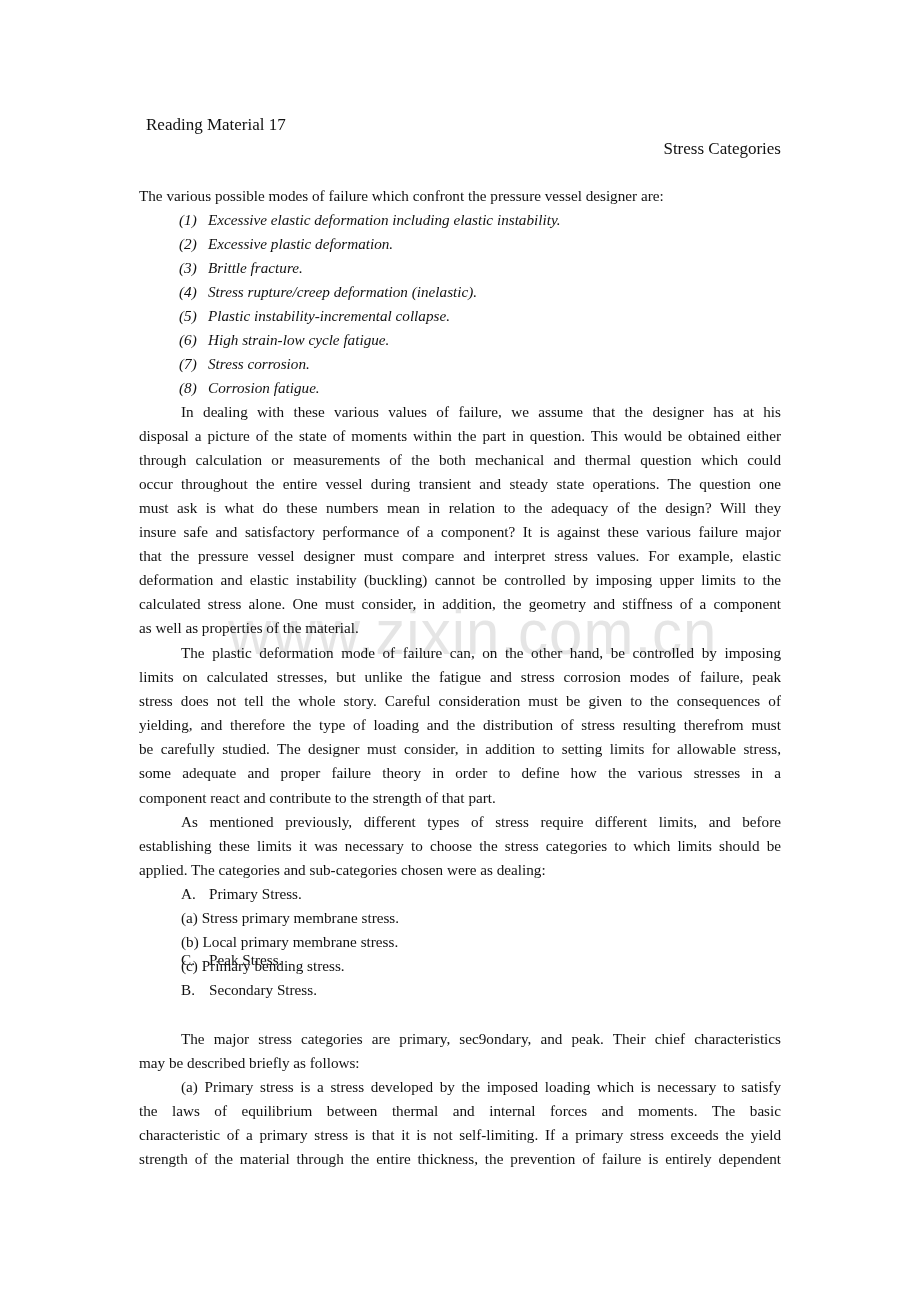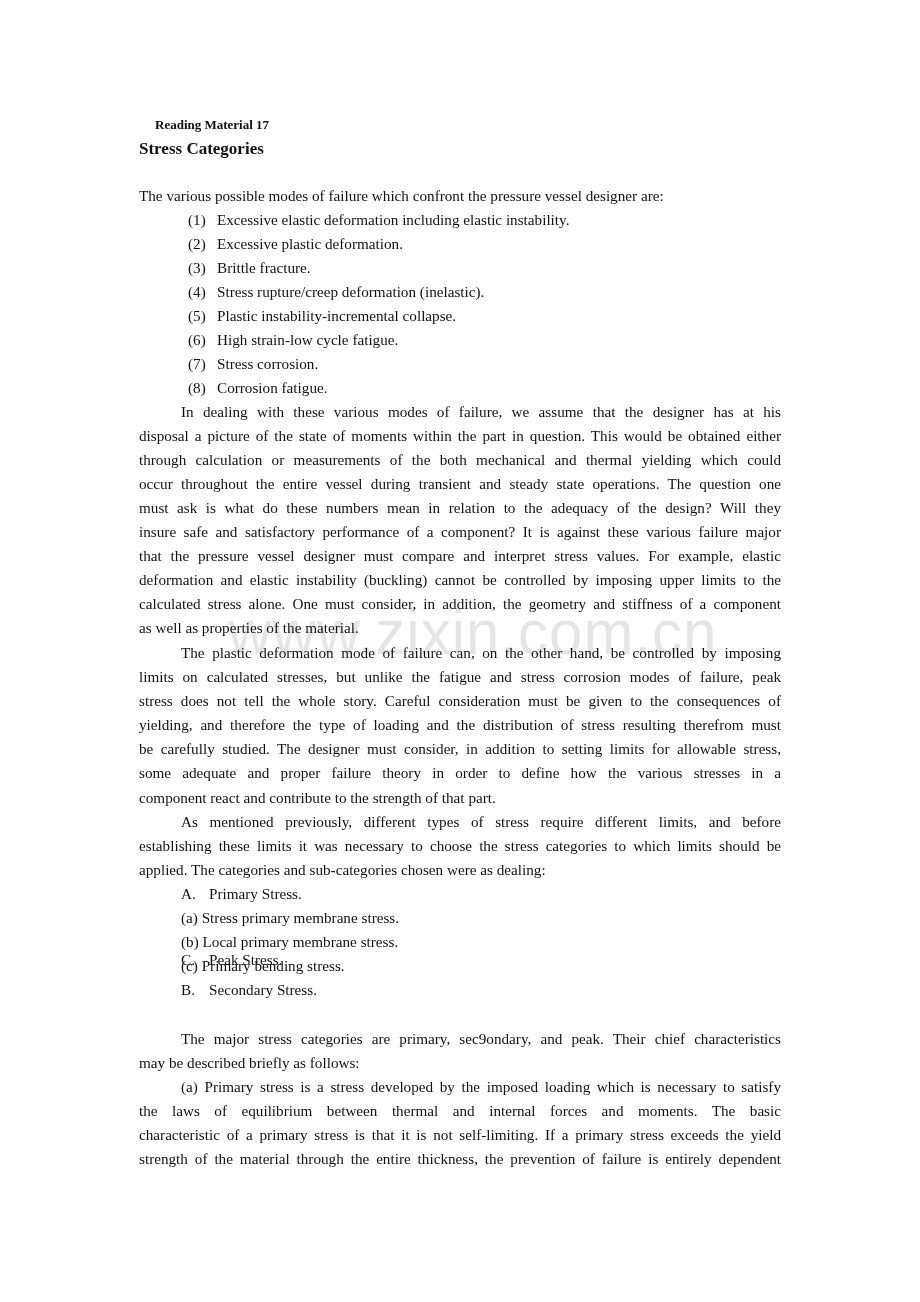--- a/index.html
+++ b/index.html
@@ -3,33 +3,33 @@
 <meta charset="utf-8">
 <style>
   html, body { margin: 0; padding: 0; background: #ffffff; }
   body { width: 920px; height: 1302px; position: relative; overflow: hidden; }
   .page {
     position: absolute; left: 139px; top: 0; width: 642px;
     font-family: "Liberation Serif", "DejaVu Serif", serif;
     font-size: 15.2px; color: #111111;
   }
   .heading {
-    position: absolute; left: 16px; top: 114px; font-weight: bold; font-size: 13px;
+    position: absolute; left: 7px; top: 114px; font-weight: normal; font-size: 17px;
     line-height: 22px; white-space: nowrap;
   }
   .title {
-    position: absolute; left: 0; width: 642px; top: 138px; text-align: left;
-    font-weight: bold; font-size: 17px; line-height: 22px;
+    position: absolute; left: 0; width: 642px; top: 138px; text-align: right;
+    font-weight: normal; font-size: 17px; line-height: 22px;
   }
   .line {
     position: absolute; left: 0; width: 642px; height: 24px; line-height: 24px;
     white-space: nowrap;
   }
   .just { text-align: justify; text-align-last: justify; white-space: normal; overflow: hidden; }
-  .ind1 { left: 49px; width: 593px; }
+  .ind1 { left: 40px; width: 593px; font-style: italic; }
   .ind2 { left: 42px; width: 600px; }
   .num { display: inline-block; width: 29px; }
   .letter { display: inline-block; width: 28px; }
   .watermark {
     position: absolute; left: 228px; top: 598px;
     font-family: "Liberation Sans", "DejaVu Sans", sans-serif;
     font-size: 60px; line-height: 70px; color: rgba(170,170,170,0.30);
     letter-spacing: 1px; white-space: nowrap; pointer-events: none;
     transform: scaleY(1.05);
   }
@@ -47,23 +47,23 @@
 
   <div class="line ind1" style="top:208px"><span class="num">(1)</span><span>Excessive elastic deformation including elastic instability.</span></div>
   <div class="line ind1" style="top:232px"><span class="num">(2)</span><span>Excessive plastic deformation.</span></div>
   <div class="line ind1" style="top:256px"><span class="num">(3)</span><span>Brittle fracture.</span></div>
   <div class="line ind1" style="top:280px"><span class="num">(4)</span><span>Stress rupture/creep deformation (inelastic).</span></div>
   <div class="line ind1" style="top:304px"><span class="num">(5)</span><span>Plastic instability-incremental collapse.</span></div>
   <div class="line ind1" style="top:328px"><span class="num">(6)</span><span>High strain-low cycle fatigue.</span></div>
   <div class="line ind1" style="top:352px"><span class="num">(7)</span><span>Stress corrosion.</span></div>
   <div class="line ind1" style="top:376px"><span class="num">(8)</span><span>Corrosion fatigue.</span></div>
 
-  <div class="line just ind2" style="top:400px">In dealing with these various modes of failure, we assume that the designer has at his</div>
+  <div class="line just ind2" style="top:400px">In dealing with these various values of failure, we assume that the designer has at his</div>
   <div class="line just" style="top:424px">disposal a picture of the state of moments within the part in question. This would be obtained either</div>
-  <div class="line just" style="top:448px">through calculation or measurements of the both mechanical and thermal yielding which could</div>
+  <div class="line just" style="top:448px">through calculation or measurements of the both mechanical and thermal question which could</div>
   <div class="line just" style="top:472px">occur throughout the entire vessel during transient and steady state operations. The question one</div>
   <div class="line just" style="top:496px">must ask is what do these numbers mean in relation to the adequacy of the design? Will they</div>
   <div class="line just" style="top:520px">insure safe and satisfactory performance of a component? It is against these various failure major</div>
   <div class="line just" style="top:544px">that the pressure vessel designer must compare and interpret stress values. For example, elastic</div>
   <div class="line just" style="top:568px">deformation and elastic instability (buckling) cannot be controlled by imposing upper limits to the</div>
   <div class="line just" style="top:592px">calculated stress alone. One must consider, in addition, the geometry and stiffness of a component</div>
   <div class="line" style="top:616px">as well as properties of the material.</div>
 
   <div class="line just ind2" style="top:641px">The plastic deformation mode of failure can, on the other hand, be controlled by imposing</div>
   <div class="line just" style="top:665px">limits on calculated stresses, but unlike the fatigue and stress corrosion modes of failure, peak</div>

